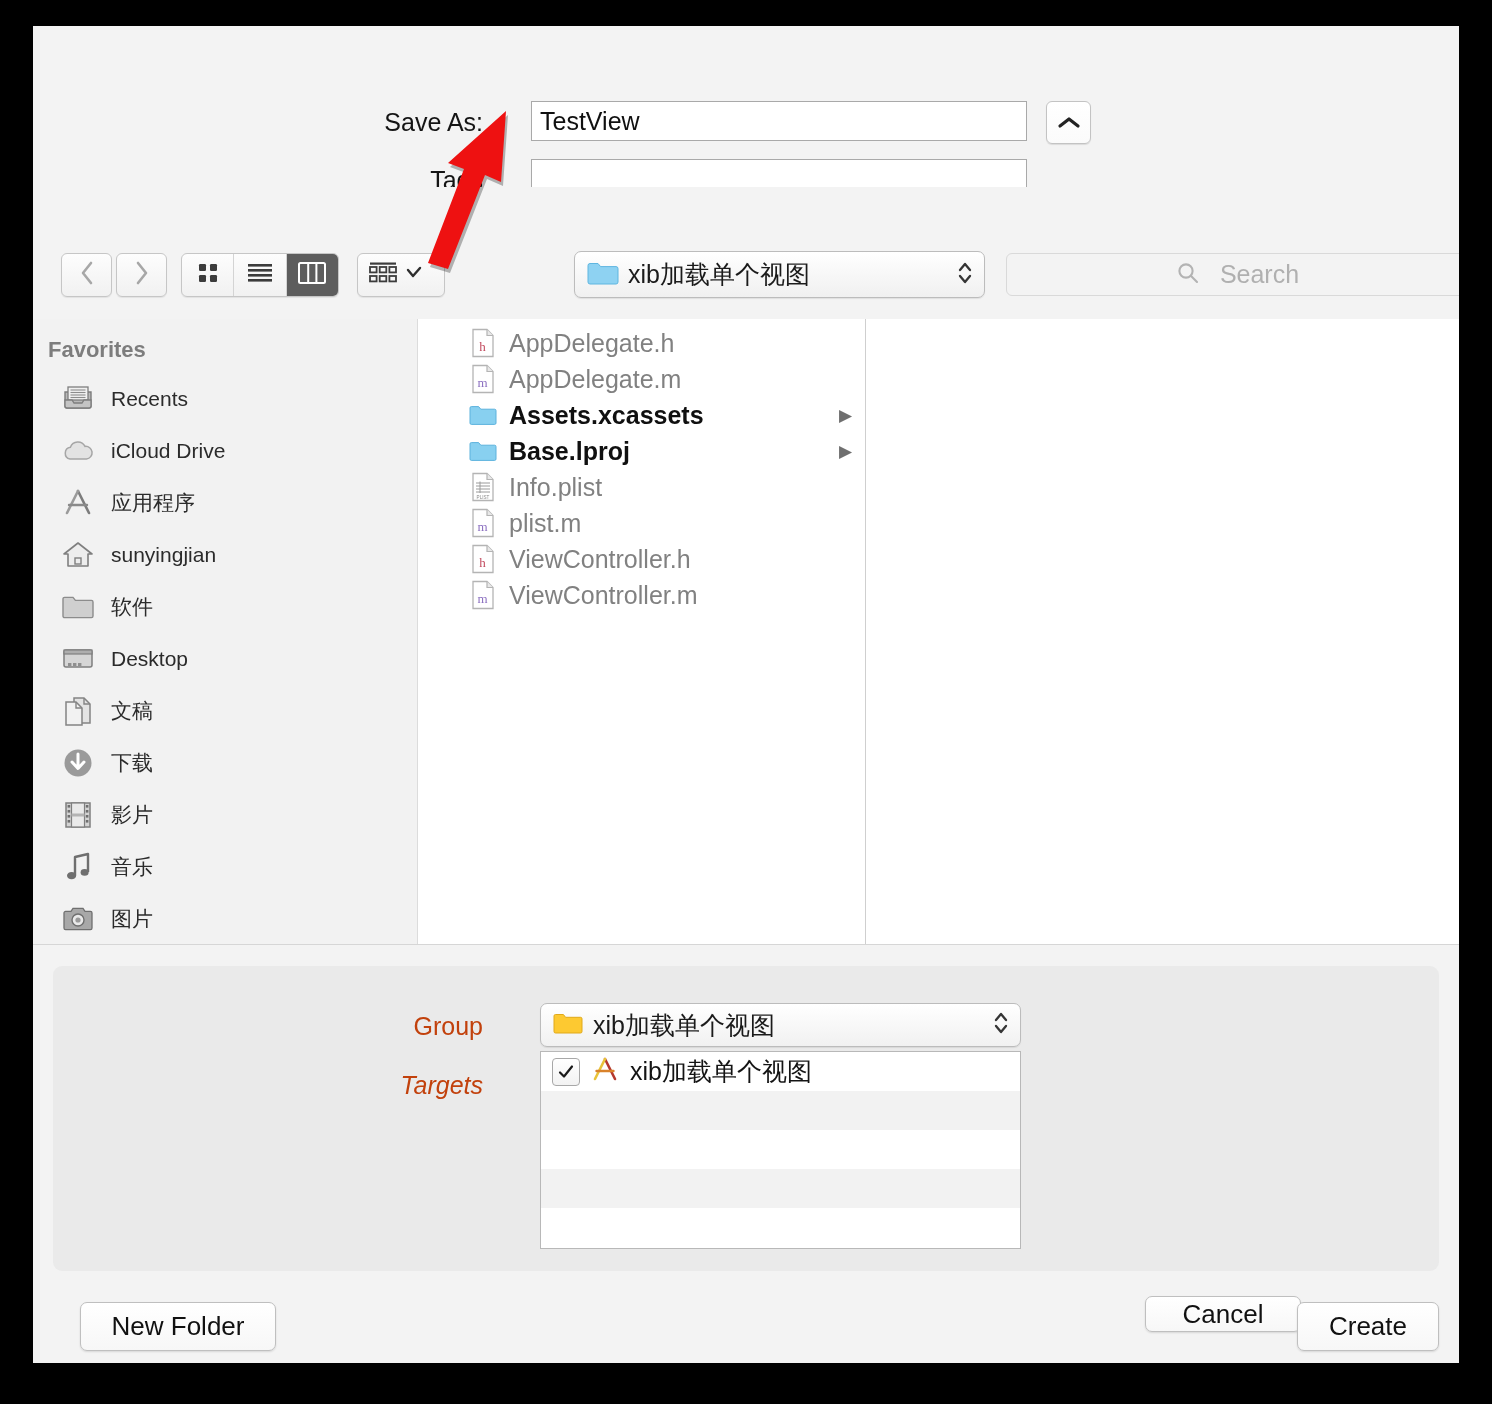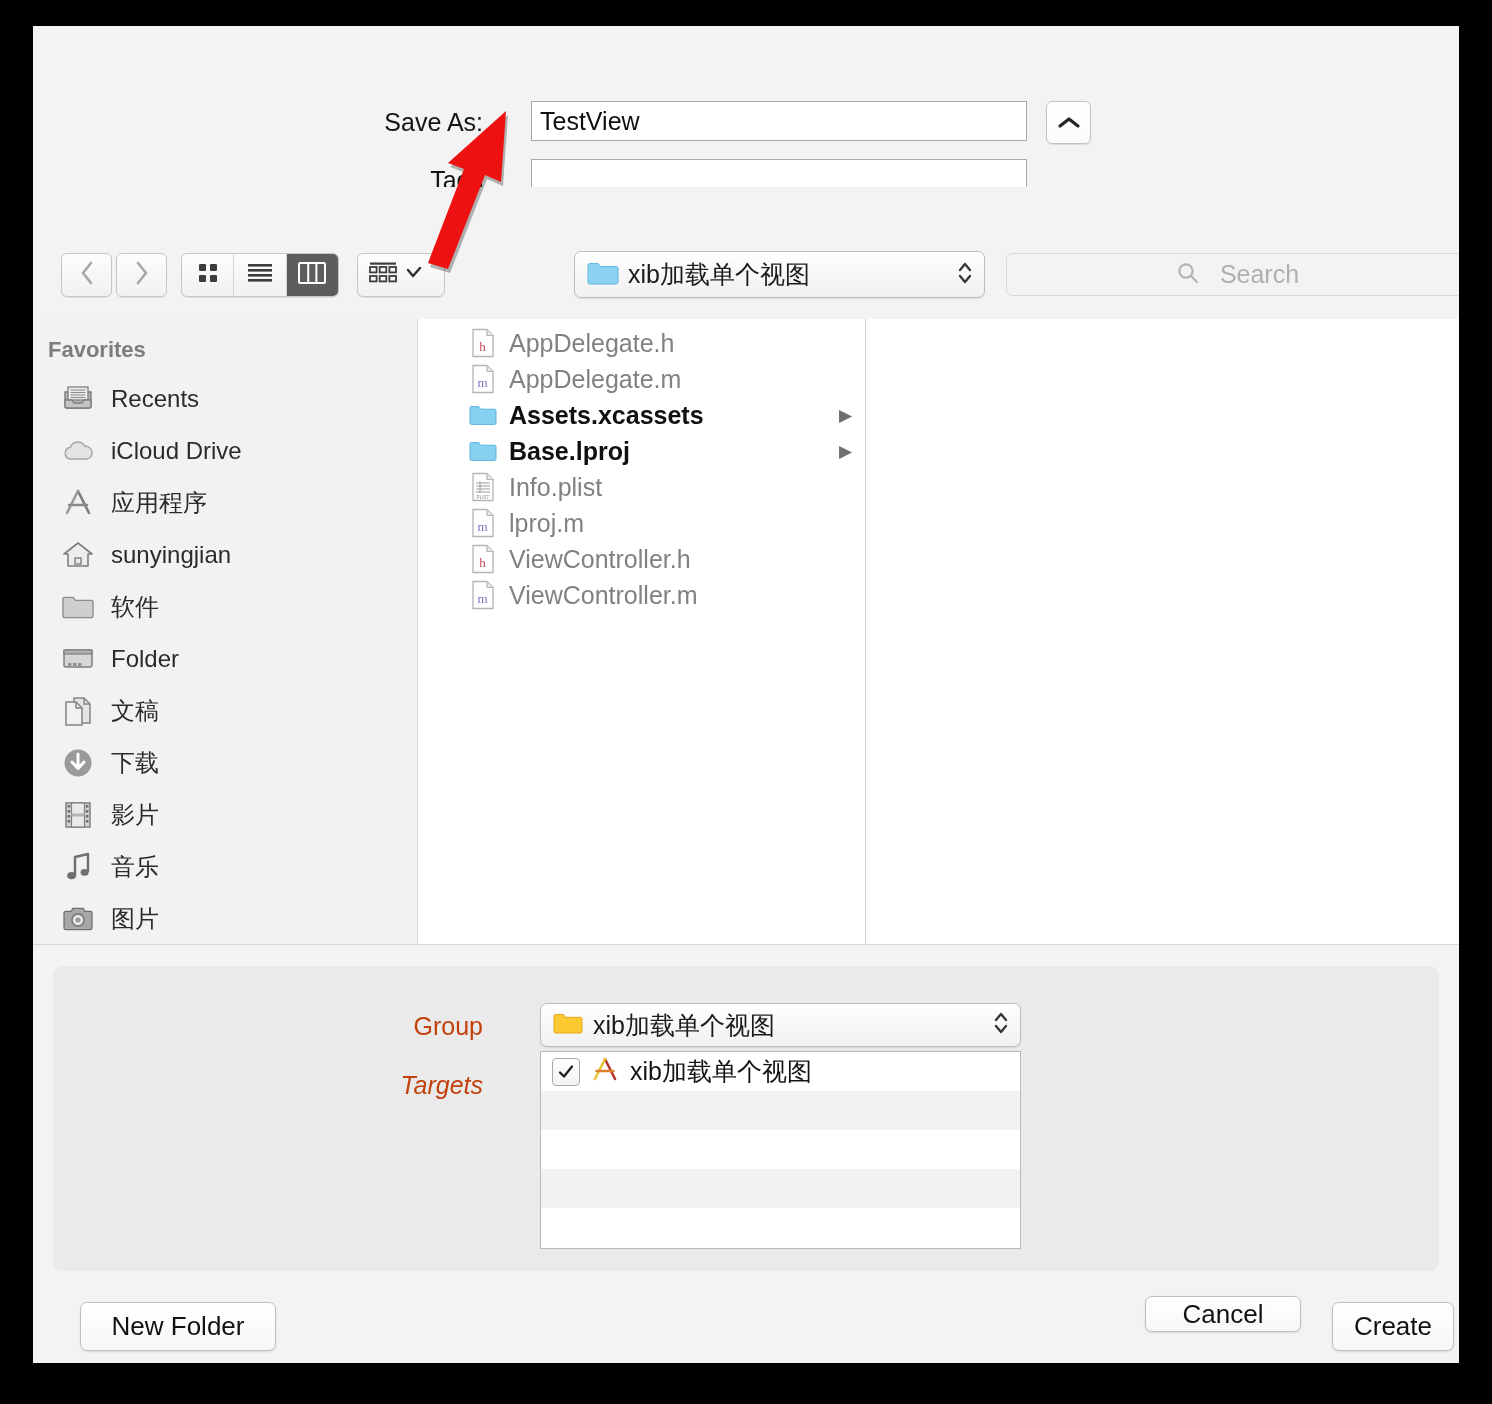--- a/index.html
+++ b/index.html
@@ -192,21 +192,21 @@
   }
   .sb-item {
     height: 52px;
     display: flex;
     align-items: center;
     padding-left: 28px;
     gap: 16px;
     cursor: default;
   }
   .sb-item .sb-label {
-    font-size: 24px;
+    font-size: 21px;
     color: #2b2b2b;
     white-space: nowrap;
   }
   .sb-icon { width: 34px; height: 34px; display: flex; align-items: center; justify-content: center; flex: 0 0 34px; }
 
   .col1 {
     position: absolute;
     left: 390px; top: 0;
     width: 443px; height: 625px;
     background: #ffffff;
@@ -332,21 +332,21 @@
     box-shadow: 0 1px 2px rgba(0,0,0,0.12);
     display: flex; align-items: center; justify-content: center;
     font-size: 26px;
     color: #111111;
     box-sizing: border-box;
     white-space: nowrap;
     cursor: default;
   }
   #new-folder-btn { left: 47px;  top: 13px; width: 196px; height: 49px; }
   #cancel-btn     { left: 1112px; top: 7px; width: 156px; height: 36px; }
-  #create-btn     { left: 1299px; top: 13px; width: 122px; height: 49px; }
+  #create-btn     { left: 1264px; top: 13px; width: 142px; height: 49px; }
 
   
   #annot-arrow {
     position: absolute;
     left: 390px; top: 100px;
     width: 140px; height: 200px;
     pointer-events: none;
   }
 </style>
 </head>
@@ -532,21 +532,21 @@
             <svg width="32" height="26" viewBox="0 0 32 26">
               <rect x="2" y="4" width="28" height="17" rx="2" fill="#d6d6d6" stroke="#7f7f7f" stroke-width="1.5"></rect>
               <rect x="2" y="4" width="28" height="4" fill="#aeaeae" stroke="#7f7f7f" stroke-width="1.2"></rect>
               <g fill="#8f8f8f">
                 <rect x="6" y="17" width="3.4" height="3"></rect>
                 <rect x="11" y="17" width="3.4" height="3"></rect>
                 <rect x="16" y="17" width="3.4" height="3"></rect>
               </g>
             </svg>
           </span>
-          <span class="sb-label">Folder</span>
+          <span class="sb-label">Desktop</span>
         </div>
 
         <div class="sb-item">
           <span class="sb-icon">
             <svg width="32" height="30" viewBox="0 0 32 30">
               <path d="M12 2 H22 L28 8 V27 H12 Z" fill="#e4e4e4" stroke="#848484" stroke-width="1.5"></path>
               <path d="M22 2 V8 H28" fill="none" stroke="#848484" stroke-width="1.4"></path>
               <path d="M4 6 H14 L20 12 V29 H4 Z" fill="#f2f2f2" stroke="#848484" stroke-width="1.5"></path>
               <path d="M14 6 V12 H20" fill="none" stroke="#848484" stroke-width="1.4"></path>
             </svg>
@@ -671,21 +671,21 @@
         </div>
 
         <div class="file-row">
           <span class="f-icon">
             <svg width="24" height="30" viewBox="0 0 24 30">
               <path d="M2 1.5 H16 L22 7.5 V28.5 H2 Z" fill="#ffffff" stroke="#b4b4b4" stroke-width="1.3"></path>
               <path d="M16 1.5 V7.5 H22" fill="#e8e8e8" stroke="#b4b4b4" stroke-width="1.2"></path>
               <text x="11.5" y="23" font-family="'Liberation Serif', serif" font-size="13" fill="#8b6fc0" text-anchor="middle">m</text>
             </svg>
           </span>
-          <span class="f-name">lproj.m</span>
+          <span class="f-name">plist.m</span>
         </div>
 
         <div class="file-row">
           <span class="f-icon">
             <svg width="24" height="30" viewBox="0 0 24 30">
               <path d="M2 1.5 H16 L22 7.5 V28.5 H2 Z" fill="#ffffff" stroke="#b4b4b4" stroke-width="1.3"></path>
               <path d="M16 1.5 V7.5 H22" fill="#e8e8e8" stroke="#b4b4b4" stroke-width="1.2"></path>
               <text x="11.5" y="23" font-family="'Liberation Serif', serif" font-size="13" fill="#c24a5e" text-anchor="middle">h</text>
             </svg>
           </span>

